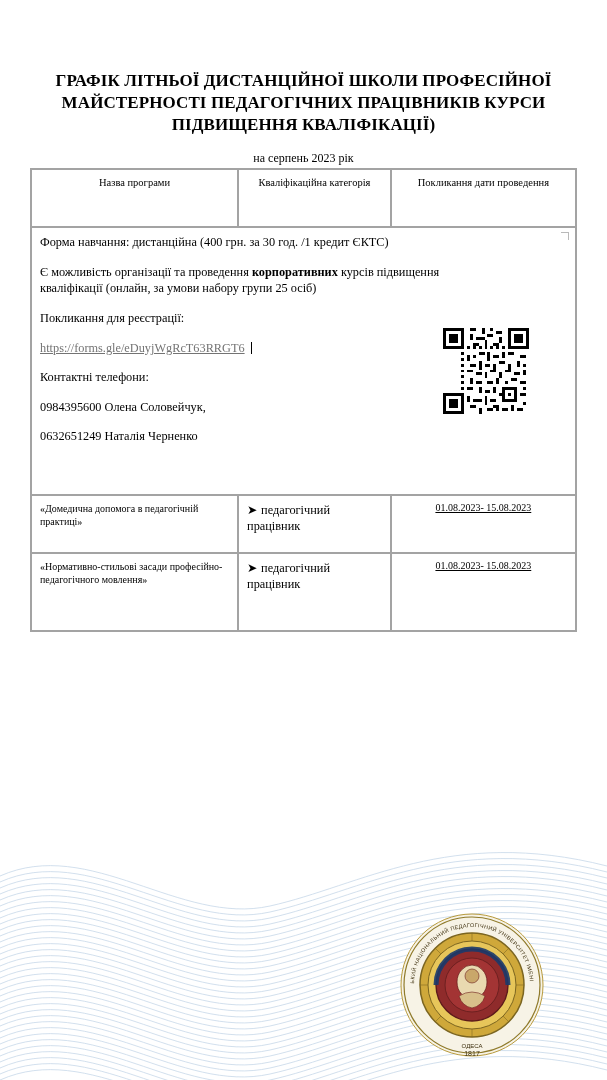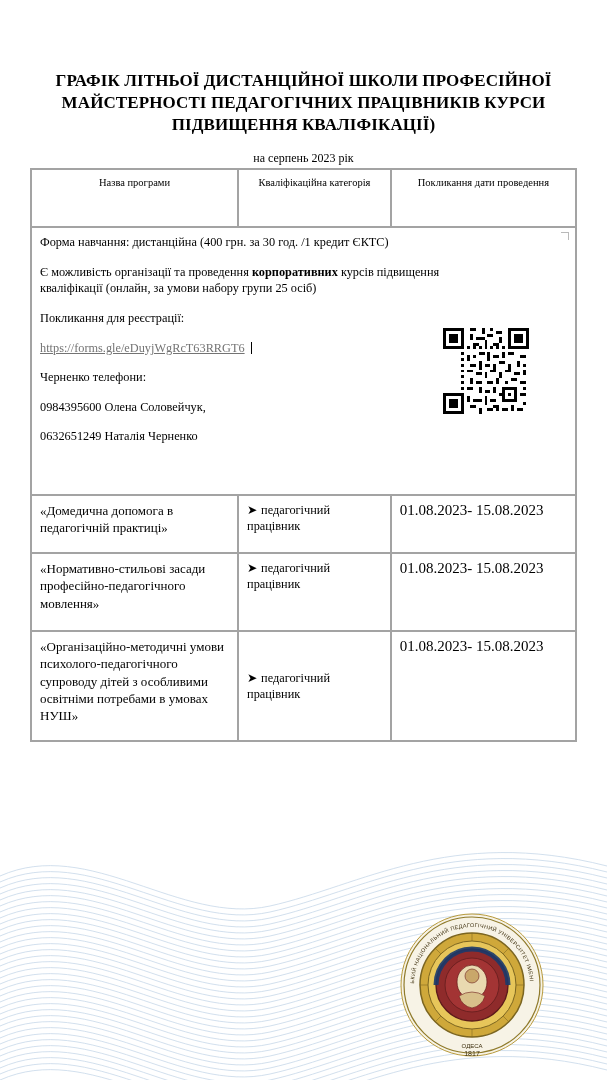--- a/index.html
+++ b/index.html
@@ -109,37 +109,39 @@
     position: absolute;
     right: 6px;
     top: 4px;
     width: 8px;
     height: 8px;
     border-top: 1px solid #b9b9b9;
     border-right: 1px solid #b9b9b9;
   }
 
   td.prog {
-    font-size: 13px;
+    font-size: 10px;
     line-height: 1.32;
     padding-top: 10px;
   }
   td.cat {
     font-size: 12.3px;
     line-height: 1.32;
     padding-top: 10px;
   }
   td.cat .bullet {
     display: inline-block;
     width: 14px;
   }
   td.cat .cat-text { display: inline; }
   td.dates {
-    font-size: 15px;
+    font-size: 10px;
+    text-align: center;
     padding-top: 10px;
+    text-decoration: underline;
   }
   tr.r1 td { height: 58px; }
   tr.r2 td { height: 78px; }
   tr.r3 td { height: 110px; }
   tr.r3 td.cat { vertical-align: middle; }
   tr.r3 td.dates { vertical-align: top; }
 
   
   .wave {
     position: absolute;
@@ -189,21 +191,21 @@
             <div class="corner-mark"></div>
 
             <p class="tight">Форма навчання: дистанційна (400 грн. за 30 год. /1 кредит ЄКТС)</p>
 
             <p class="tight"><span>Є можливість організації та проведення </span><b>корпоративних</b><span> курсів підвищення кваліфікації (онлайн, за умови набору групи 25 осіб)</span></p>
 
             <p class="tight">Покликання для реєстрації:</p>
 
             <p class="tight"><a class="info-link" href="#">https://forms.gle/eDuyjWgRcT63RRGT6</a><span class="cursor-bar"></span></p>
 
-            <p class="tight">Черненко телефони:</p>
+            <p class="tight">Контактні телефони:</p>
 
             <p class="tight">0984395600 Олена Соловейчук,</p>
 
             <p class="tight">0632651249 Наталія Черненко</p>
 
             <div class="qr">
               <svg viewBox="0 0 29 29" width="86" height="86" shape-rendering="crispEdges">
                 <rect width="29" height="29" fill="#fff"></rect>
                 <g fill="#000">
 
@@ -319,25 +321,20 @@
           <td class="cat"><span class="bullet">➤</span><span class="cat-text">педагогічний працівник</span></td>
           <td class="dates">01.08.2023- 15.08.2023</td>
         </tr>
 
         <tr class="r2">
           <td class="prog">«Нормативно-стильові засади професійно-педагогічного мовлення»</td>
           <td class="cat"><span class="bullet">➤</span><span class="cat-text">педагогічний працівник</span></td>
           <td class="dates">01.08.2023- 15.08.2023</td>
         </tr>
 
-        <tr class="r3">
-          <td class="prog">«Організаційно-методичні умови психолого-педагогічного супроводу дітей з особливими освітніми потребами в умовах НУШ»</td>
-          <td class="cat"><span class="bullet">➤</span><span class="cat-text">педагогічний працівник</span></td>
-          <td class="dates">01.08.2023- 15.08.2023</td>
-        </tr>
 
       </tbody>
     </table>
   </div>
 
   <svg class="wave" viewBox="0 0 607 240" preserveAspectRatio="none">
     <g fill="none" stroke="#bcd0e4" stroke-width="0.8" opacity="0.85">
       <path d="M0,36 C90,-4 180,86 270,66 C360,46 450,-14 607,26"></path>
       <path d="M0,42 C90,2 180,92 270,72 C360,52 450,-8 607,32"></path>
       <path d="M0,48 C90,8 180,98 270,78 C360,58 450,-2 607,38"></path>

